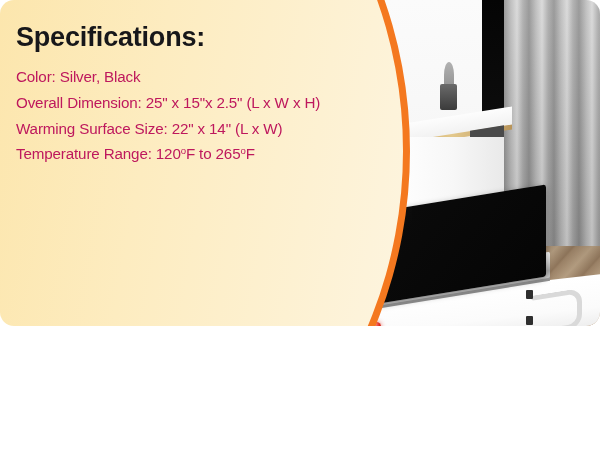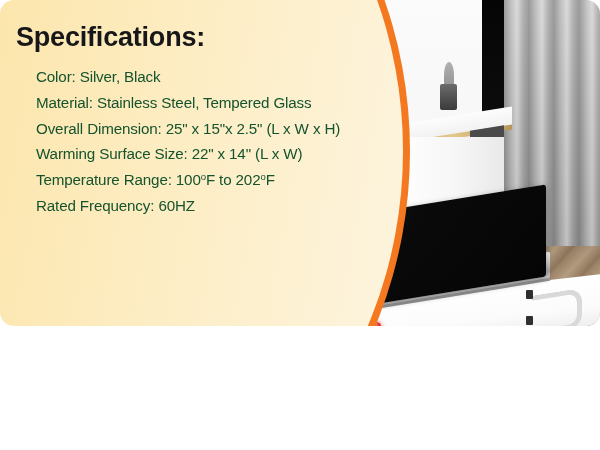--- a/index.html
+++ b/index.html
@@ -242,25 +242,24 @@
     position: absolute; left: 16px; top: 22px;
     font-size: 27px; font-weight: bold; color: #17171a;
     letter-spacing: -0.2px;
   }
   .specs {
     position: absolute; left: 16px; top: 64px;
     width: 360px;
   }
   .spec-line {
     font-size: 15.2px;
-    color: #14532d;
+    color: #be185d;
     line-height: 25.8px;
     white-space: nowrap;
     letter-spacing: -0.15px;
-    margin-left: 20px;
   }
   .spec-line sup {
     font-size: 9.6px;
     vertical-align: 5px;
     line-height: 0;
   }
 </style>
 </head>
 <body>
 
@@ -308,20 +307,18 @@
     <div class="chair-seam"></div>
   </div>
 
   <div class="cream"></div>
   <div class="arc"></div>
 
   <div class="title">Specifications:</div>
 
   <div class="specs">
     <div class="spec-line">Color: Silver, Black</div>
-    <div class="spec-line">Material: Stainless Steel, Tempered Glass</div>
     <div class="spec-line">Overall Dimension: 25" x 15"x 2.5" (L x W x H)</div>
     <div class="spec-line">Warming Surface Size: 22" x 14" (L x W)</div>
-    <div class="spec-line"><span>Temperature Range: 100</span><sup>o</sup><span>F to 202</span><sup>o</sup><span>F</span></div>
-    <div class="spec-line">Rated Frequency: 60HZ</div>
+    <div class="spec-line"><span>Temperature Range: 120</span><sup>o</sup><span>F to 265</span><sup>o</sup><span>F</span></div>
   </div>
 
 </div>
 
 </body></html>

